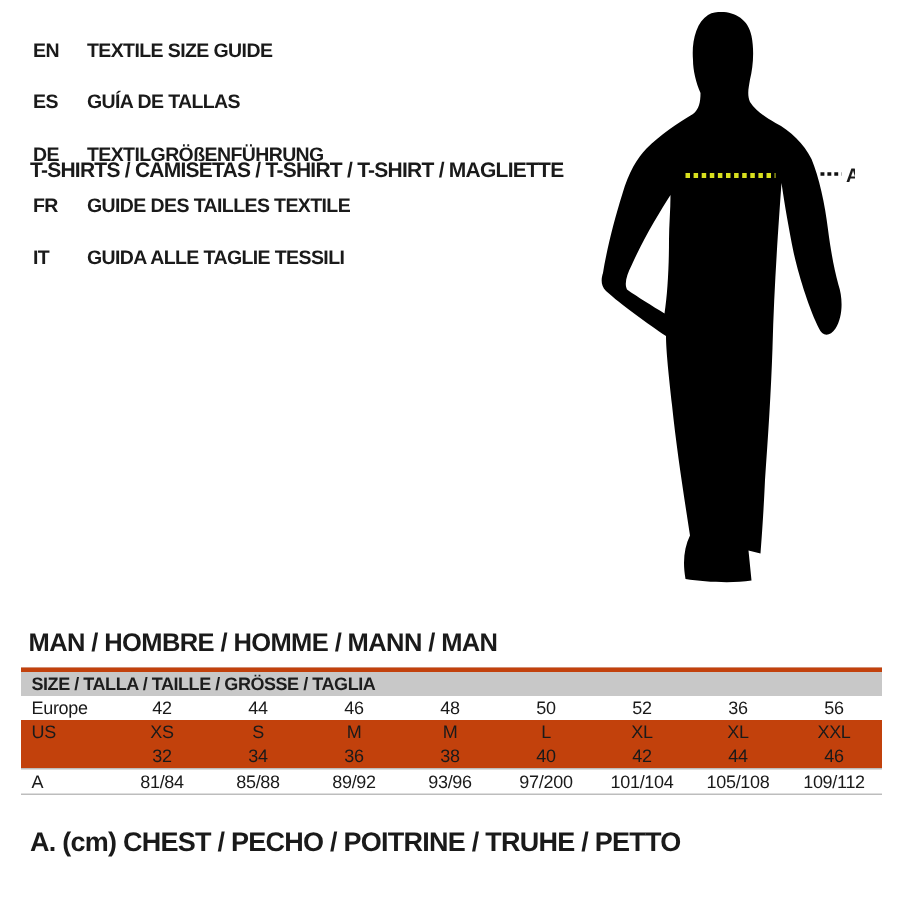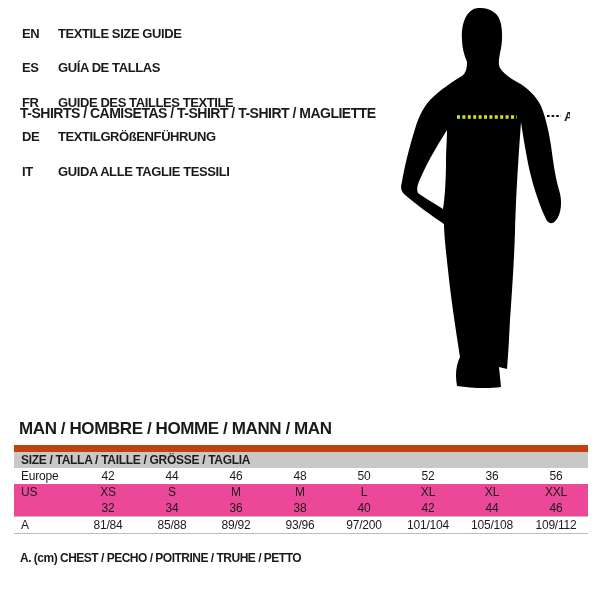--- a/index.html
+++ b/index.html
@@ -14,45 +14,45 @@
   
   .categories{position:absolute;left:20px;top:104px;}
   .cat-line{line-height:18.2px;font-size:14px;font-weight:bold;letter-spacing:-0.5px;white-space:nowrap;}
   
   .figure-wrap{position:absolute;left:398px;top:2px;width:172px;height:392px;}
   .figure-wrap svg{display:block;width:100%;height:100%;}
   
   .man-heading{position:absolute;left:19px;top:419px;font-size:17px;font-weight:bold;letter-spacing:-0.4px;white-space:nowrap;}
   
   .size-table{position:absolute;left:14px;top:445px;width:574px;font-size:12px;}
-  .t-header{height:16px;line-height:16px;background:#c8c8c8;border-top:7px solid #c2410c;
+  .t-header{height:16px;line-height:16px;background:#c8c8c8;border-top:3px solid #c2410c;
             font-weight:bold;letter-spacing:-0.3px;padding-left:7px;color:#1d1d1d;}
   .t-row{display:flex;height:16px;line-height:16px;align-items:center;}
-  .t-band{background:#ec4899;}
+  .t-band{background:#c2410c;}
   .t-label{width:55px;padding-left:7px;flex:0 0 auto;letter-spacing:-0.2px;}
   .t-cell{flex:1 1 0;text-align:center;letter-spacing:-0.2px;}
   .t-row-a{border-top:1px solid #bdbdbd;border-bottom:1px solid #bdbdbd;}
   
-  .footnote{position:absolute;left:20px;top:551px;font-size:12px;font-weight:bold;letter-spacing:-0.5px;white-space:nowrap;}
+  .footnote{position:absolute;left:20px;top:551px;font-size:18px;font-weight:bold;letter-spacing:-0.5px;white-space:nowrap;}
 </style>
 </head>
 <body>
 
 <div class="lang-list">
   <div class="lang-row">
     <span class="lang-code">EN</span><span>TEXTILE SIZE GUIDE</span>
   </div>
   <div class="lang-row">
     <span class="lang-code">ES</span><span>GUÍA DE TALLAS</span>
   </div>
   <div class="lang-row">
-    <span class="lang-code">FR</span><span>GUIDE DES TAILLES TEXTILE</span>
+    <span class="lang-code">DE</span><span>TEXTILGRÖßENFÜHRUNG</span>
   </div>
   <div class="lang-row">
-    <span class="lang-code">DE</span><span>TEXTILGRÖßENFÜHRUNG</span>
+    <span class="lang-code">FR</span><span>GUIDE DES TAILLES TEXTILE</span>
   </div>
   <div class="lang-row">
     <span class="lang-code">IT</span><span>GUIDA ALLE TAGLIE TESSILI</span>
   </div>
 </div>
 
 <div class="categories">
   <div class="cat-line">T-SHIRTS / CAMISETAS / T-SHIRT / T-SHIRT / MAGLIETTE</div>
 </div>
 

